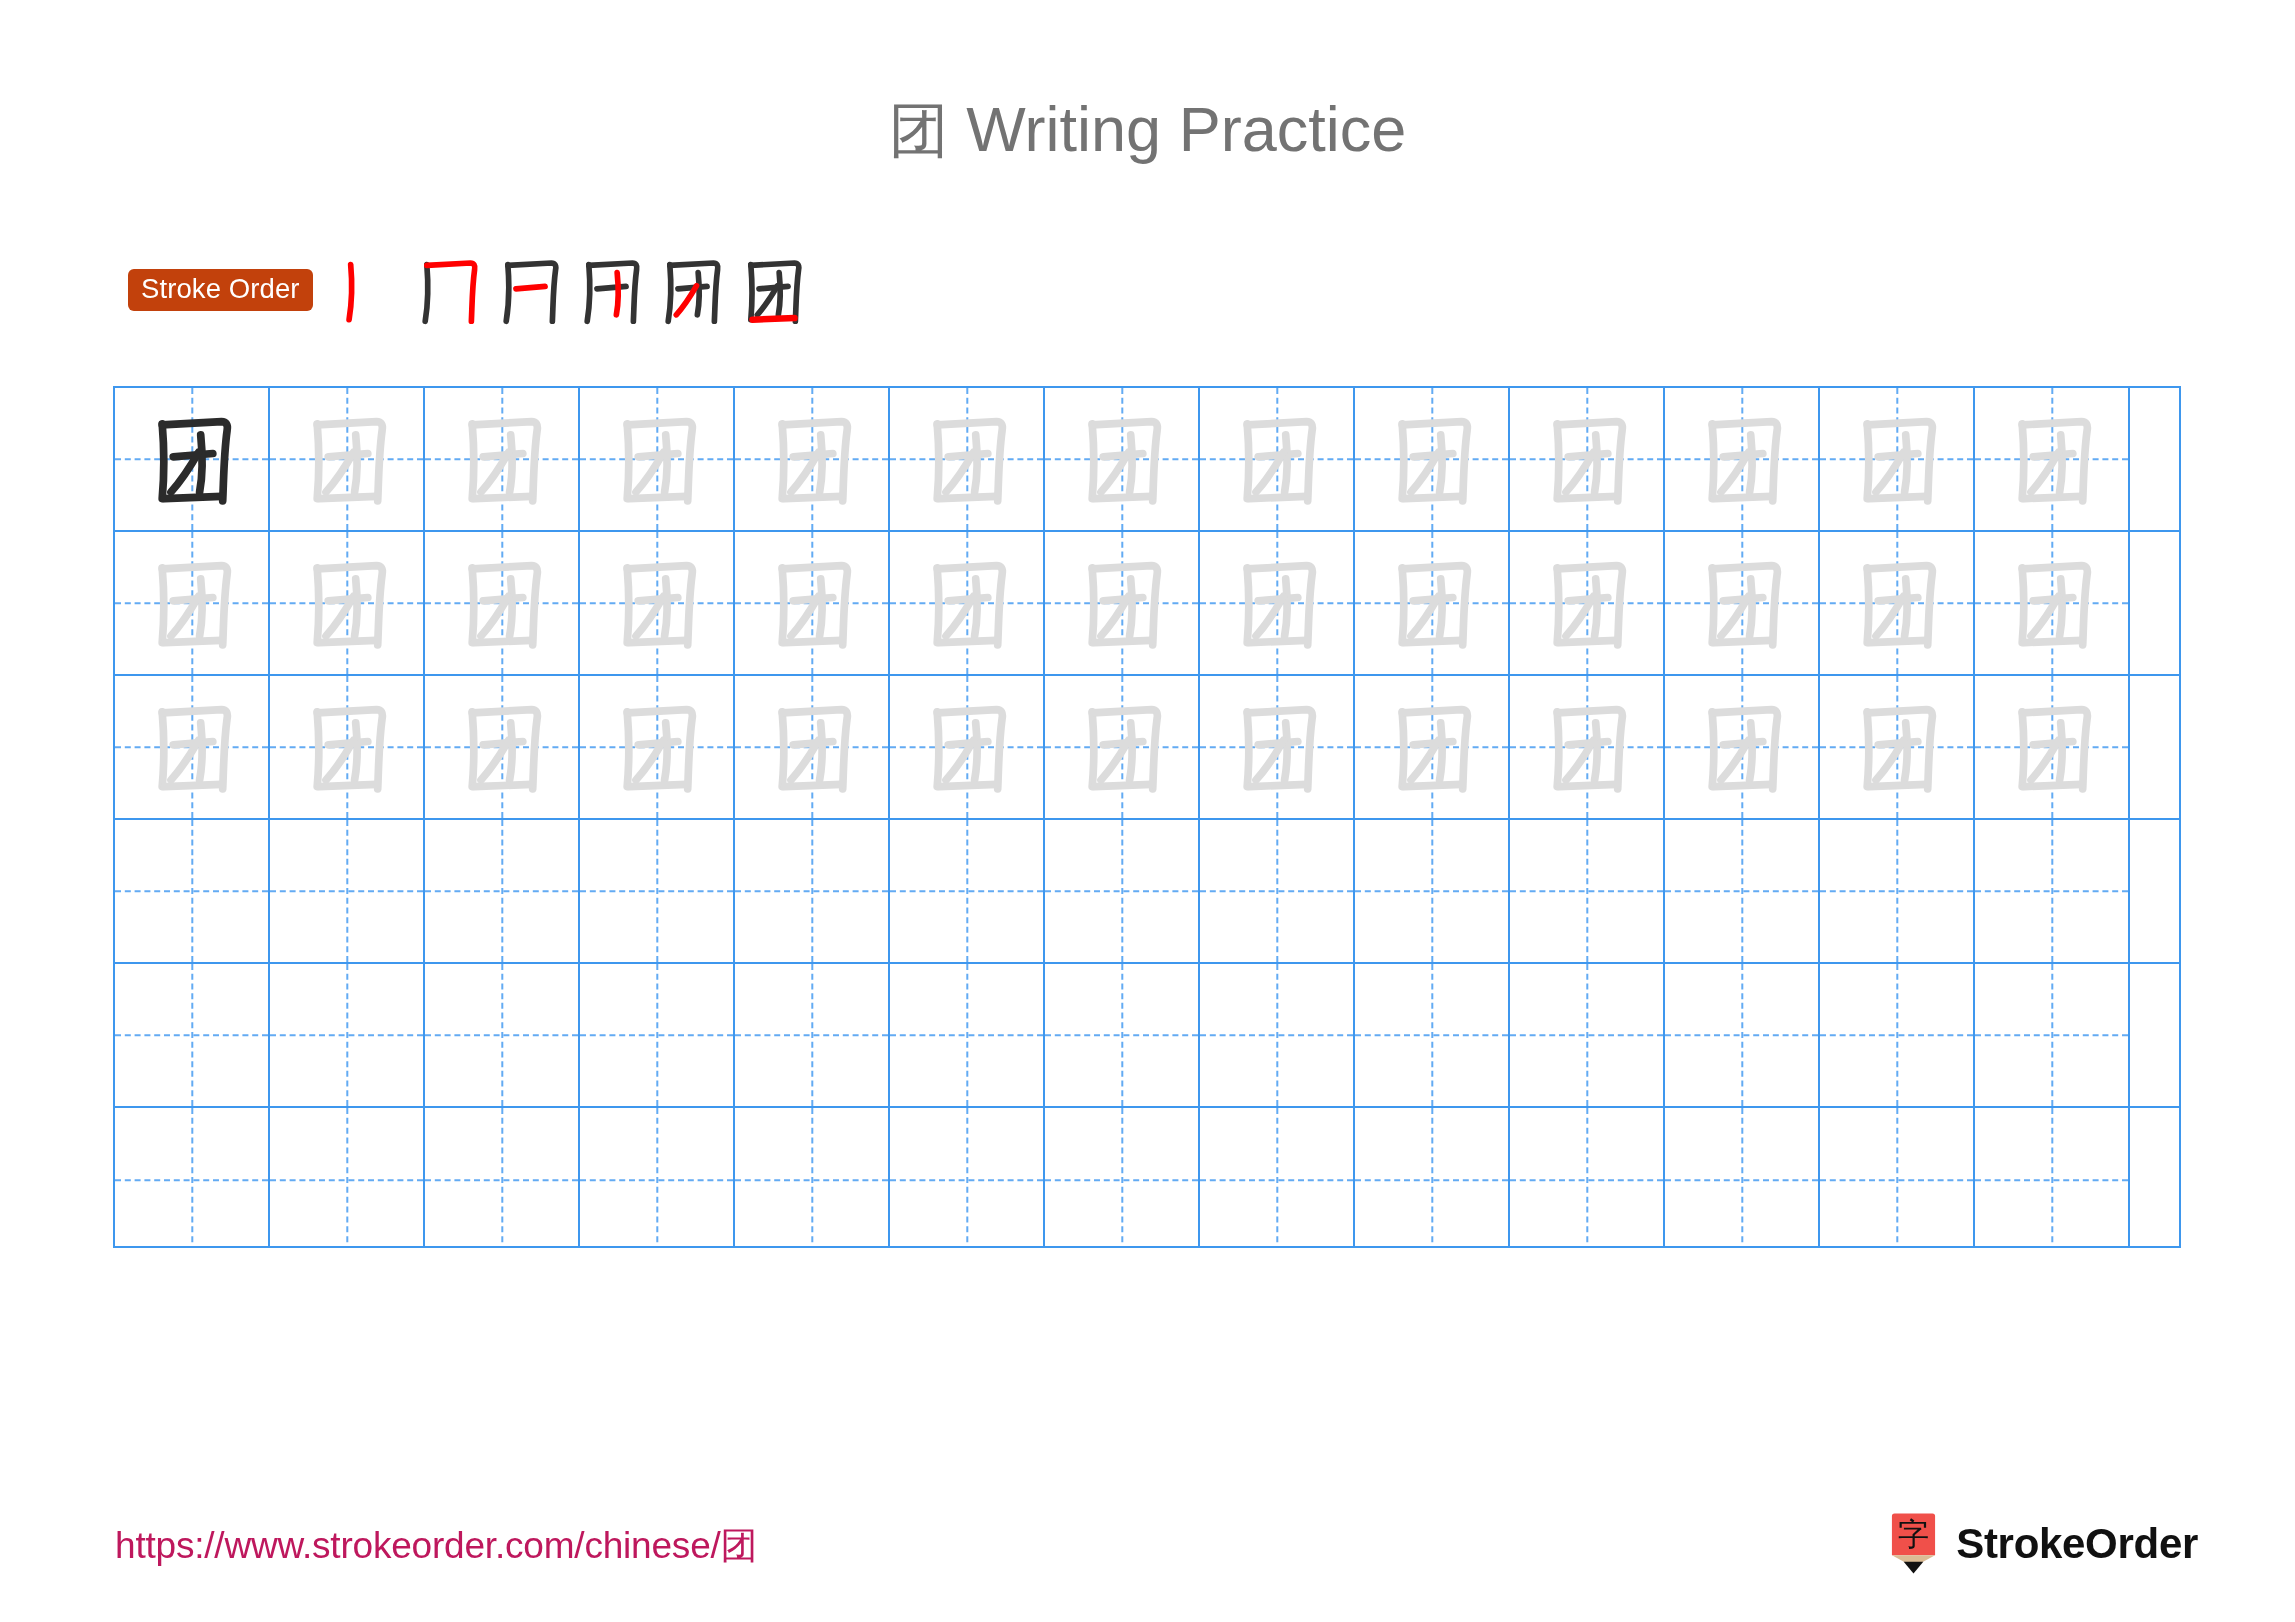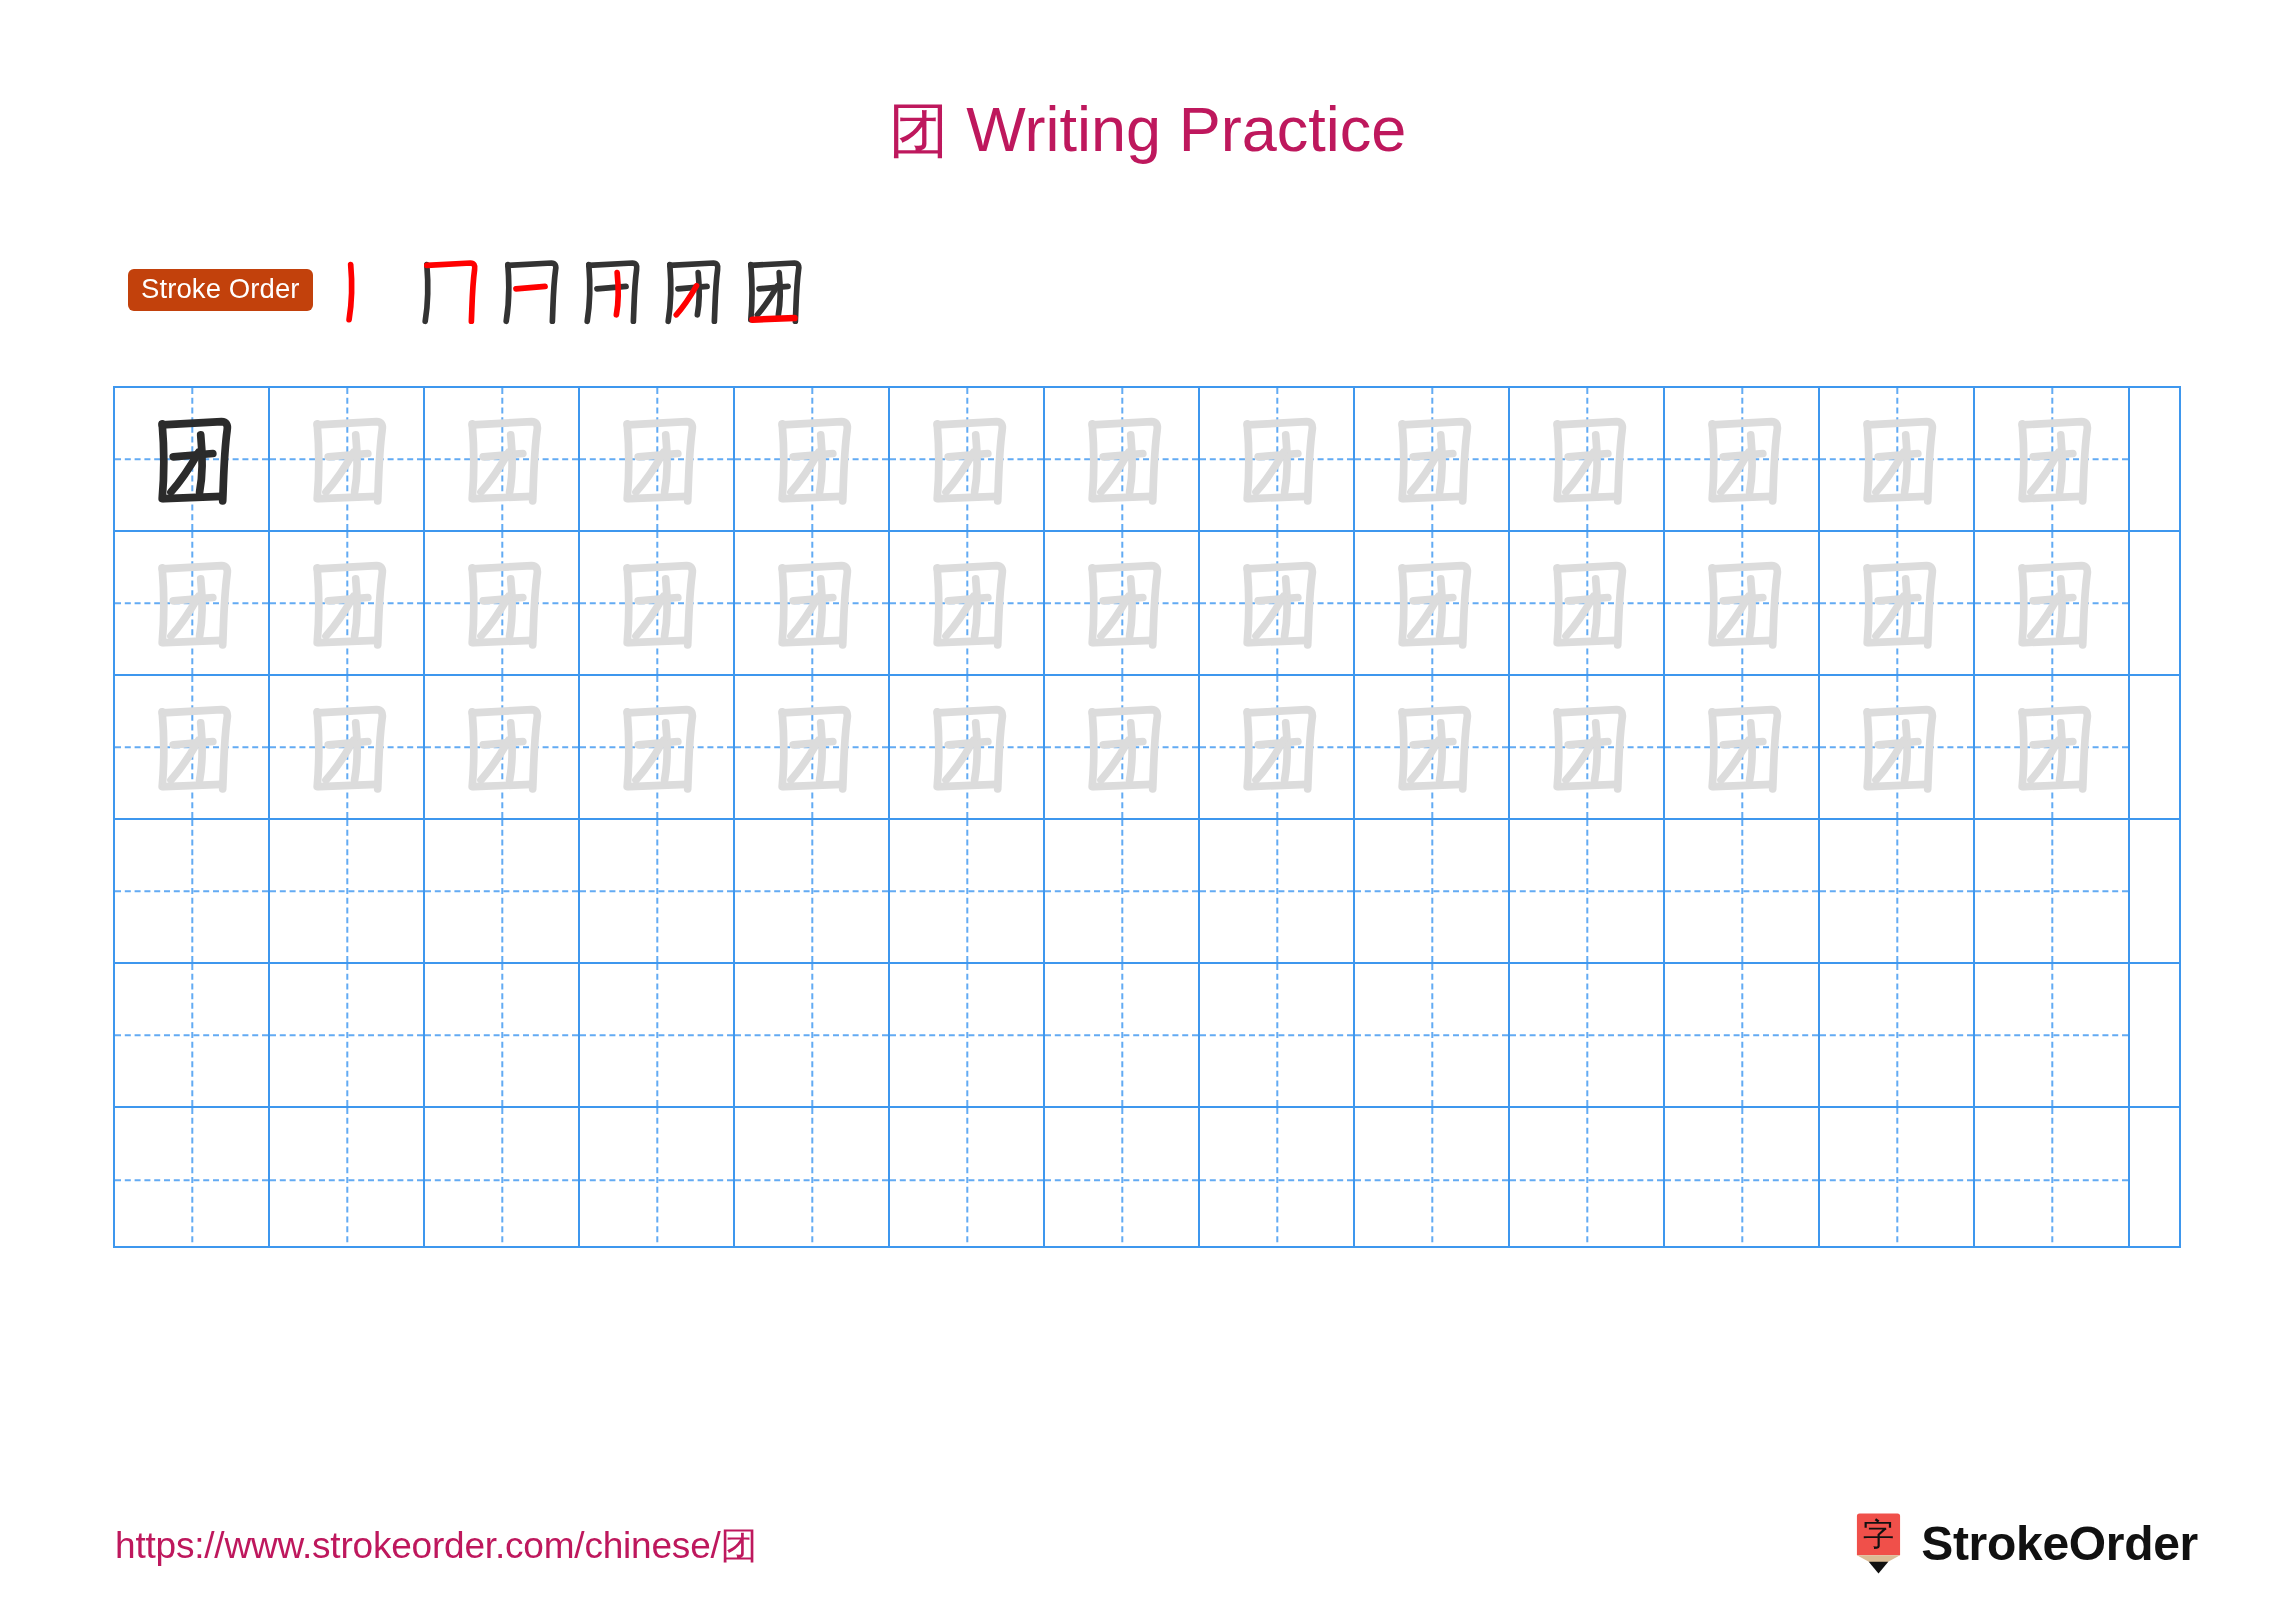--- a/index.html
+++ b/index.html
@@ -18,21 +18,21 @@
 
   
   #page-title {
     position: absolute;
     top: 95px;
     left: 0;
     width: 2295px;
     text-align: center;
     font-size: 63px;
     line-height: 1.1;
-    color: #be185d;
+    color: #737373;
     font-weight: 400;
     white-space: nowrap;
   }
   #page-title .title-char {
     font-family: "DejaVu Sans", sans-serif;
     font-size: 60px;
   }
 
   
   #stroke-order-row {
@@ -139,21 +139,21 @@
     position: absolute;
     right: 97px;
     top: 1512px;
     display: flex;
     align-items: center;
     height: 63px;
   }
   #brand-logo { width: 51px; height: 63px; flex: 0 0 auto; }
   #brand-name {
     margin-left: 17px;
-    font-size: 48px;
+    font-size: 42px;
     font-weight: bold;
     color: #111111;
     letter-spacing: -0.3px;
     white-space: nowrap;
     line-height: 1;
   }
 </style>
 </head>
 <body>
 

